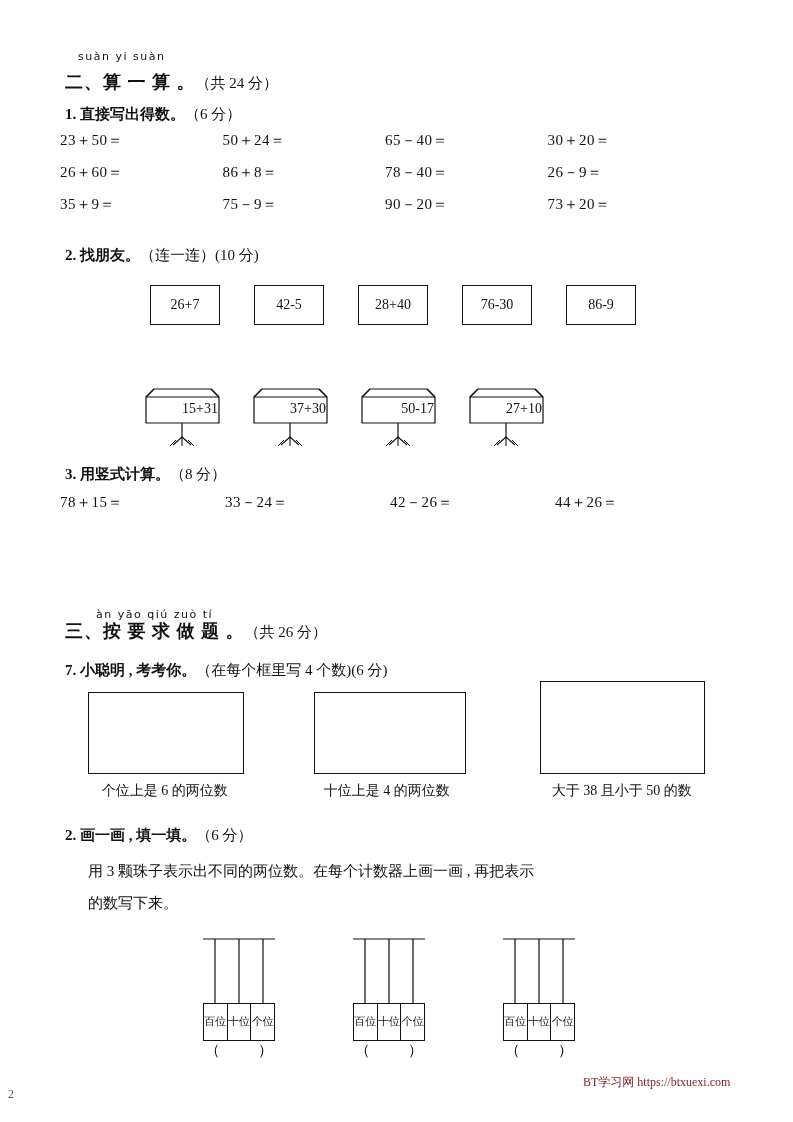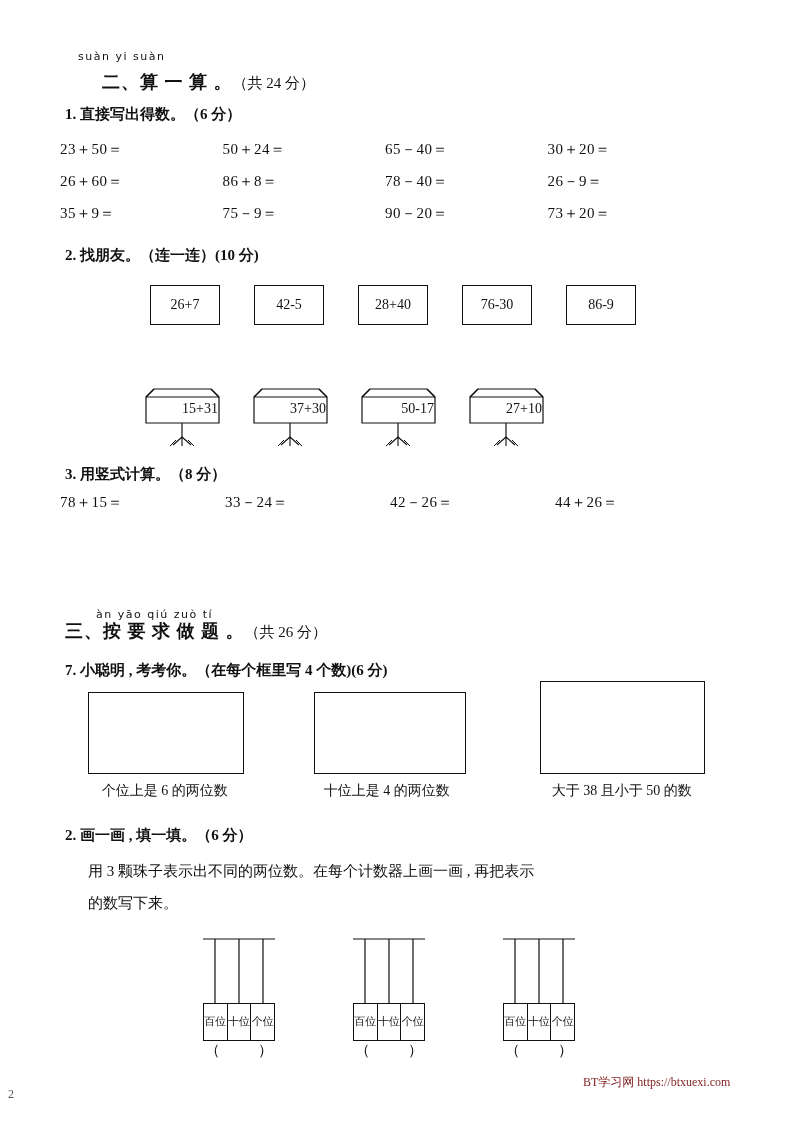--- a/index.html
+++ b/index.html
@@ -36,44 +36,44 @@
   .sec-head .score {
     font-size: 15px;
     font-weight: normal;
     letter-spacing: 0;
   }
   .q-head {
     font-size: 15px;
     font-weight: bold;
   }
   .q-head .norm {
-    font-weight: bold;
+    font-weight: normal;
   }
   .body-text {
     font-size: 15px;
   }
   .mono-eq {
     font-size: 15px;
     font-family: "Liberation Serif", serif;
     letter-spacing: 0.5px;
     white-space: nowrap;
   }
   
   .row {
     display: flex;
   }
   .abs { position: absolute; }
 
   
   #sec2-pinyin { left: 78px; top: 50px; }
-  #sec2-title  { left: 65px; top: 70px; margin-left: 37px; }
+  #sec2-title  { left: 65px; top: 70px; }
   #q1-head     { left: 65px; top: 105px; }
 
   #calc-grid {
-    left: 60px; top: 133px;
+    left: 60px; top: 124px;
     width: 650px;
   }
   #calc-grid .crow {
     display: flex;
     height: 32px;
     align-items: center;
   }
   #calc-grid .cell {
     width: 163px;
     padding-left: 0;

